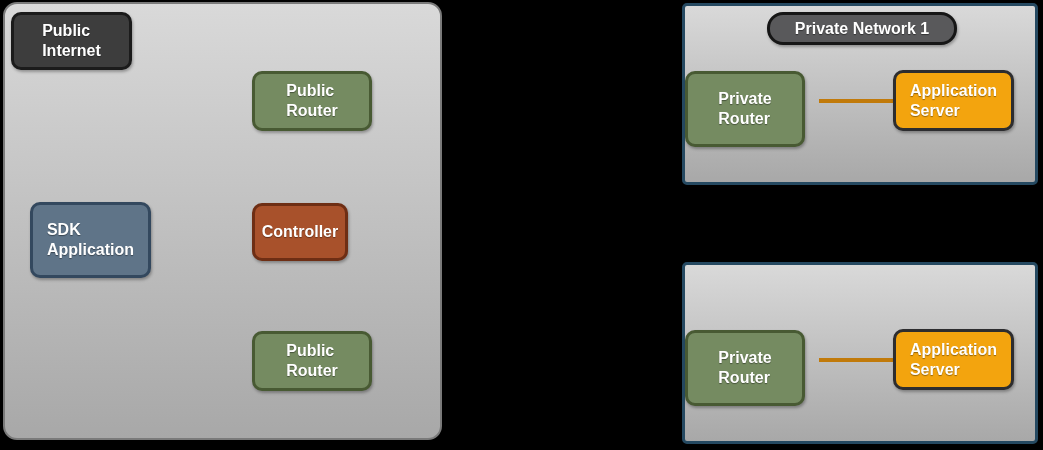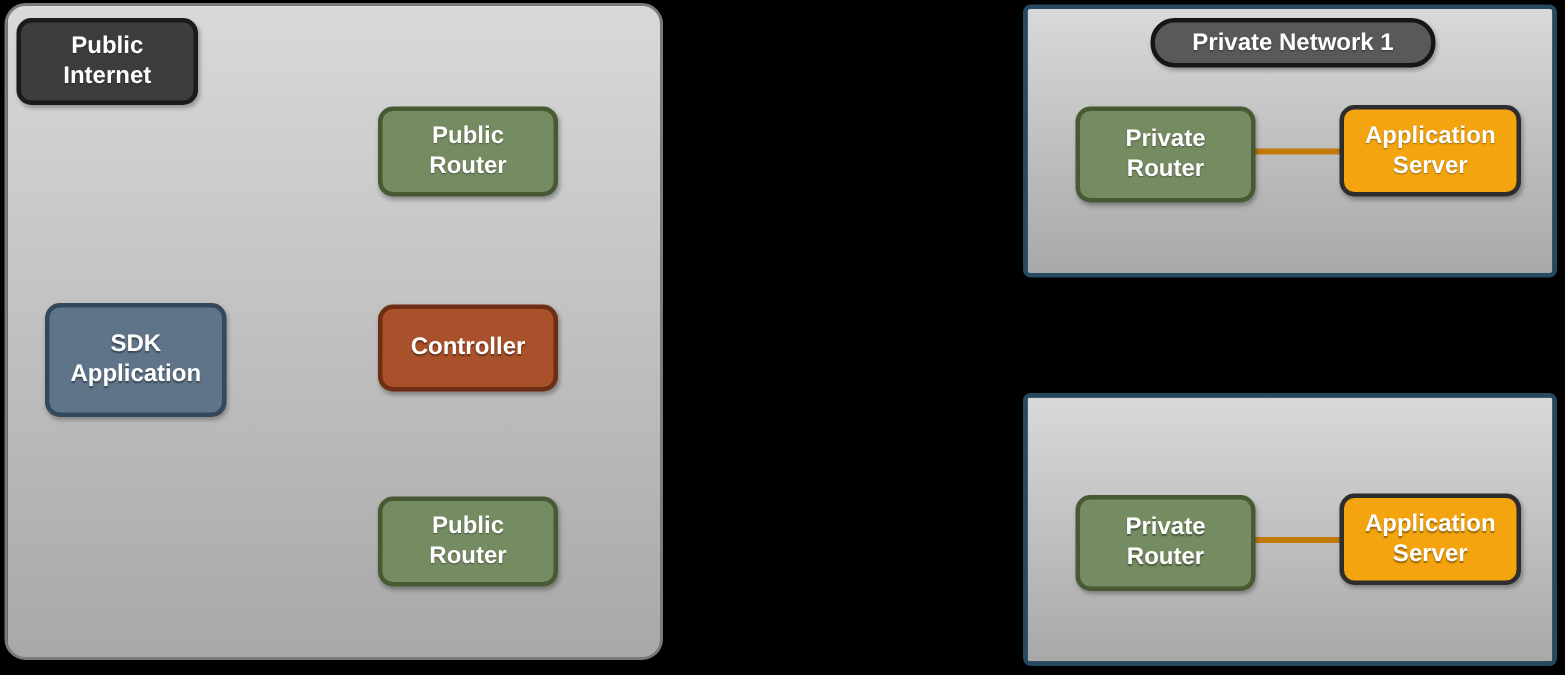--- a/index.html
+++ b/index.html
@@ -56,46 +56,46 @@
   }
 
   
   .node {
     position: absolute;
     box-sizing: border-box;
     border-radius: 10px;
     display: flex;
     align-items: center;
     justify-content: center;
-    text-align: center;
+    text-align: left;
     color: var(--label-color);
     font-size: 16px;
     font-weight: bold;
     line-height: 20px;
     text-shadow: 0 1px 1px rgba(0,0,0,0.40);
     box-shadow: 1px 2px 3px rgba(0,0,0,0.30);
     z-index: 2;
   }
   .node-label { white-space: pre-line; }
 
   .node-dark   { background: var(--node-dark-fill);   border: 3px solid var(--node-dark-border); }
   .node-green  { background: var(--node-green-fill);  border: 3px solid var(--node-green-border); }
   .node-blue   { background: var(--node-blue-fill);   border: 3px solid var(--node-blue-border); }
   .node-rust   { background: var(--node-rust-fill);   border: 3px solid var(--node-rust-border); }
   .node-orange { background: var(--node-orange-fill); border: 3px solid var(--node-orange-border); }
 
   
   .pos-public-internet     { left: 6px;   top: 8px;   width: 121px; height: 58px; }
   .pos-public-router-top   { left: 247px; top: 67px;  width: 120px; height: 60px; }
   .pos-sdk-application     { left: 25px;  top: 198px; width: 121px; height: 76px; }
-  .pos-controller          { left: 247px; top: 199px; width: 120px; height: 58px; }
+  .pos-controller          { left: 247px; top: 199px; width: 96px; height: 58px; }
   .pos-public-router-bottom{ left: 247px; top: 327px; width: 120px; height: 60px; }
 
   
-  .pos-private-router   { left: 32px;  top: 65px; width: 120px; height: 64px; }
+  .pos-private-router   { left: 0;  top: 65px; width: 120px; height: 76px; }
   .pos-app-server       { left: 208px; top: 64px; width: 121px; height: 61px; }
 
   
   .edge {
     position: absolute;
     left: 134px; top: 93px;
     width: 77px; height: 4px;
     background: var(--edge-color);
     z-index: 1;
   }

